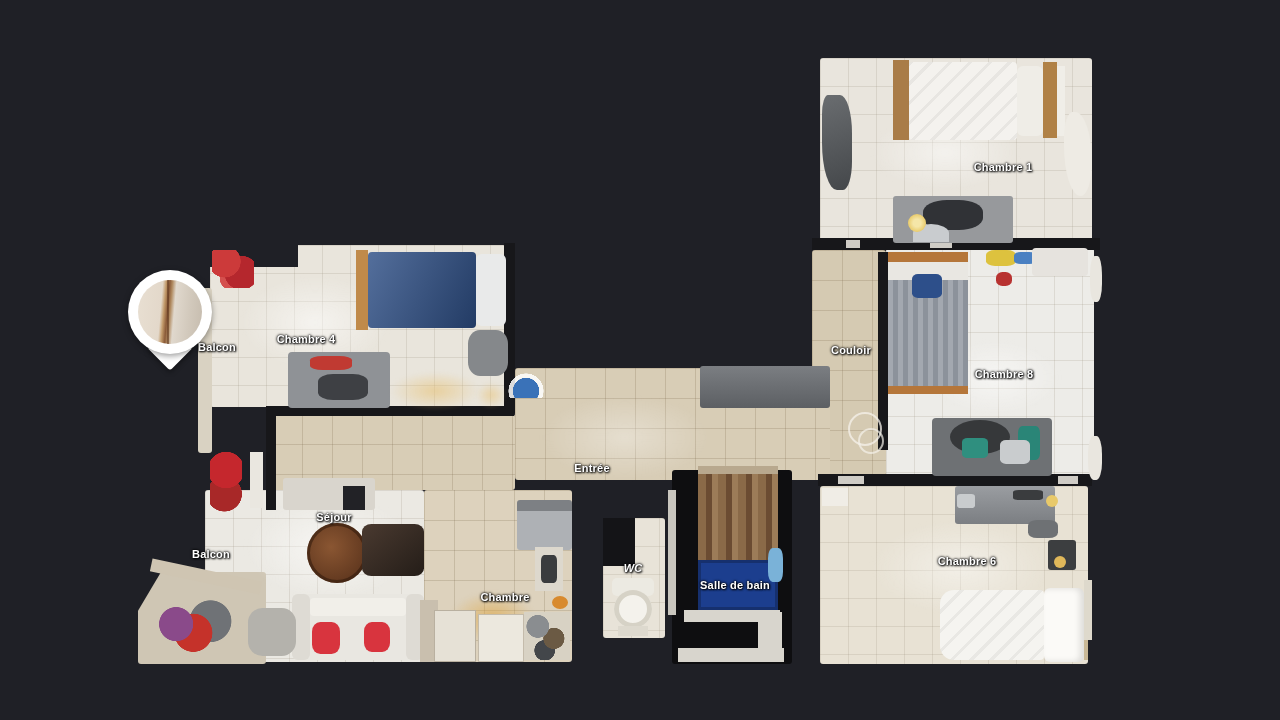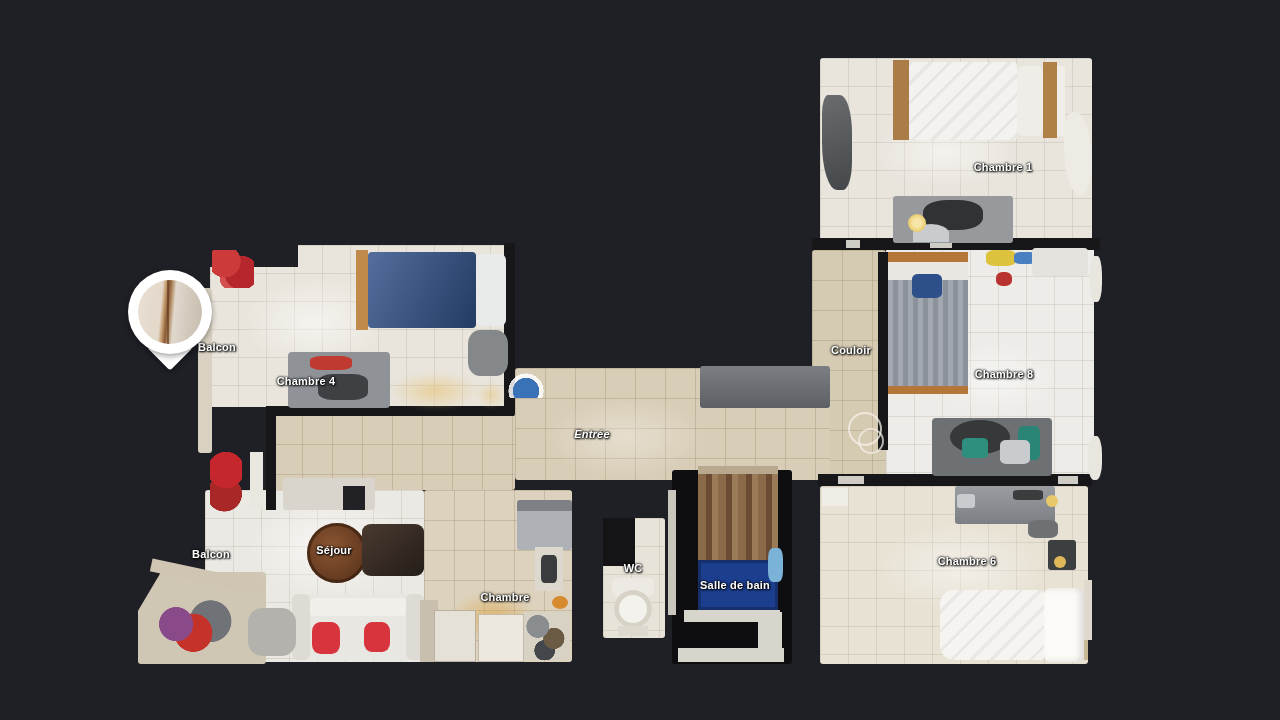--- a/index.html
+++ b/index.html
@@ -206,26 +206,26 @@
   <div class="f" style="left:932px;top:586px;width:156px;height:78px;">
     <div class="f duvet-wrinkle" style="left:8px;top:4px;width:104px;height:70px;background-color:#f5f4f0;border-radius:14px 4px 4px 14px;"></div>
     <div class="f" style="left:112px;top:2px;width:40px;height:74px;background:#fbfaf7;border-radius:6px;box-shadow:inset -4px 0 6px rgba(0,0,0,.12);"></div>
     <div class="f" style="left:152px;top:4px;width:4px;height:70px;background:#c9b896;"></div>
   </div>
   <div class="f" style="left:1084px;top:580px;width:8px;height:60px;background:#ded9cc;"></div>
 
   <div class="room-label" style="left:1003px;top:167px;">Chambre 1</div>
   <div class="room-label" style="left:1004px;top:374px;">Chambre 8</div>
   <div class="room-label" style="left:967px;top:561px;">Chambre 6</div>
-  <div class="room-label" style="left:306px;top:339px;margin-top:42px;">Chambre 4</div>
+  <div class="room-label" style="left:306px;top:339px;">Chambre 4</div>
   <div class="room-label" style="left:851px;top:350px;">Couloir</div>
-  <div class="room-label" style="left:592px;top:434px;font-style:italic;">Entrée</div>
-  <div class="room-label" style="left:334px;top:550px;">Séjour</div>
+  <div class="room-label" style="left:592px;top:468px;">Entrée</div>
+  <div class="room-label" style="left:334px;top:517px;">Séjour</div>
   <div class="room-label" style="left:505px;top:597px;">Chambre</div>
-  <div class="room-label" style="left:633px;top:568px;">WC</div>
+  <div class="room-label" style="left:633px;top:568px;font-style:italic;">WC</div>
   <div class="room-label" style="left:735px;top:585px;">Salle de bain</div>
   <div class="room-label" style="left:217px;top:347px;">Balcon</div>
   <div class="room-label" style="left:211px;top:554px;">Balcon</div>
 
   <div class="pin">
     <div class="pin-tail"></div>
     <div class="pin-head">
       <div class="pin-photo"></div>
     </div>
   </div>

